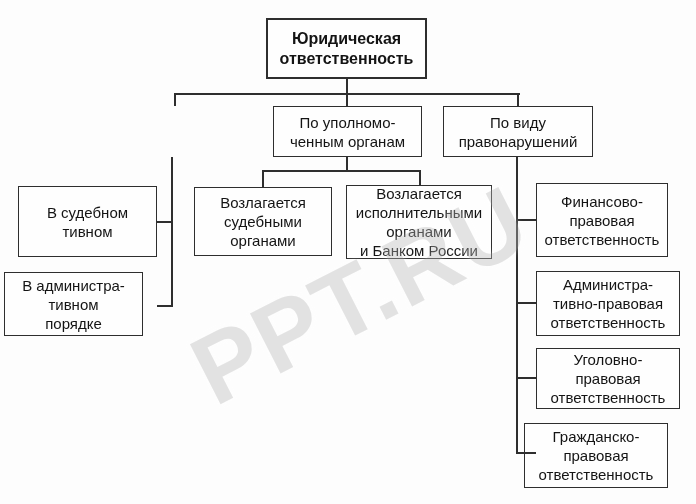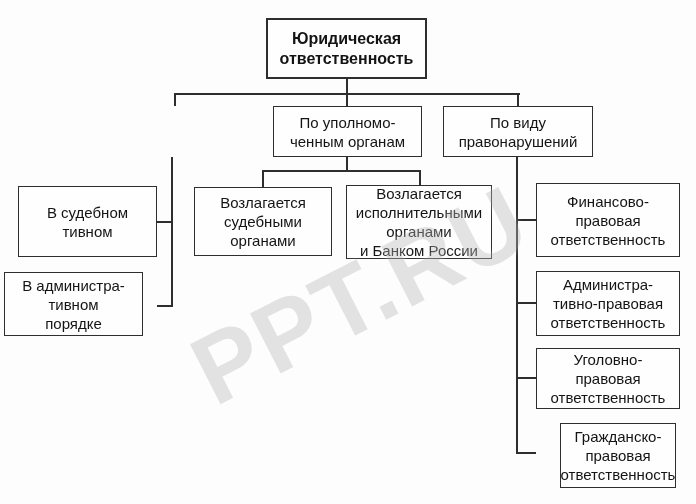--- a/index.html
+++ b/index.html
@@ -52,24 +52,24 @@
   }
   
   .n-root       {left:266px;top:18px; width:161px;height:61px;}
   .n-form       {left:103px;top:106px;width:145px;height:51px;}
   .n-organs     {left:273px;top:106px;width:149px;height:51px;}
   .n-violations {left:443px;top:106px;width:150px;height:51px;}
   .n-judicial   {left:18px; top:186px;width:139px;height:71px;}
   .n-admin      {left:4px; top:272px;width:139px;height:64px;}
   .n-courts     {left:194px;top:187px;width:138px;height:69px;}
   .n-exec       {left:346px;top:185px;width:146px;height:74px;}
-  .n-financial  {left:536px;top:183px;width:144px;height:74px;}
+  .n-financial  {left:536px;top:183px;width:132px;height:74px;}
   .n-adminlaw   {left:536px;top:271px;width:144px;height:65px;}
   .n-criminal   {left:536px;top:348px;width:144px;height:61px;}
-  .n-civil      {left:560px;top:423px;width:116px;height:65px;}
+  .n-civil      {left:524px;top:423px;width:144px;height:65px;}
 </style>
 </head>
 <body>
 
 <div class="page">
 
   <div class="node root n-root">Юридическая
 ответственность</div>
 
   <div class="node n-violations">По виду

